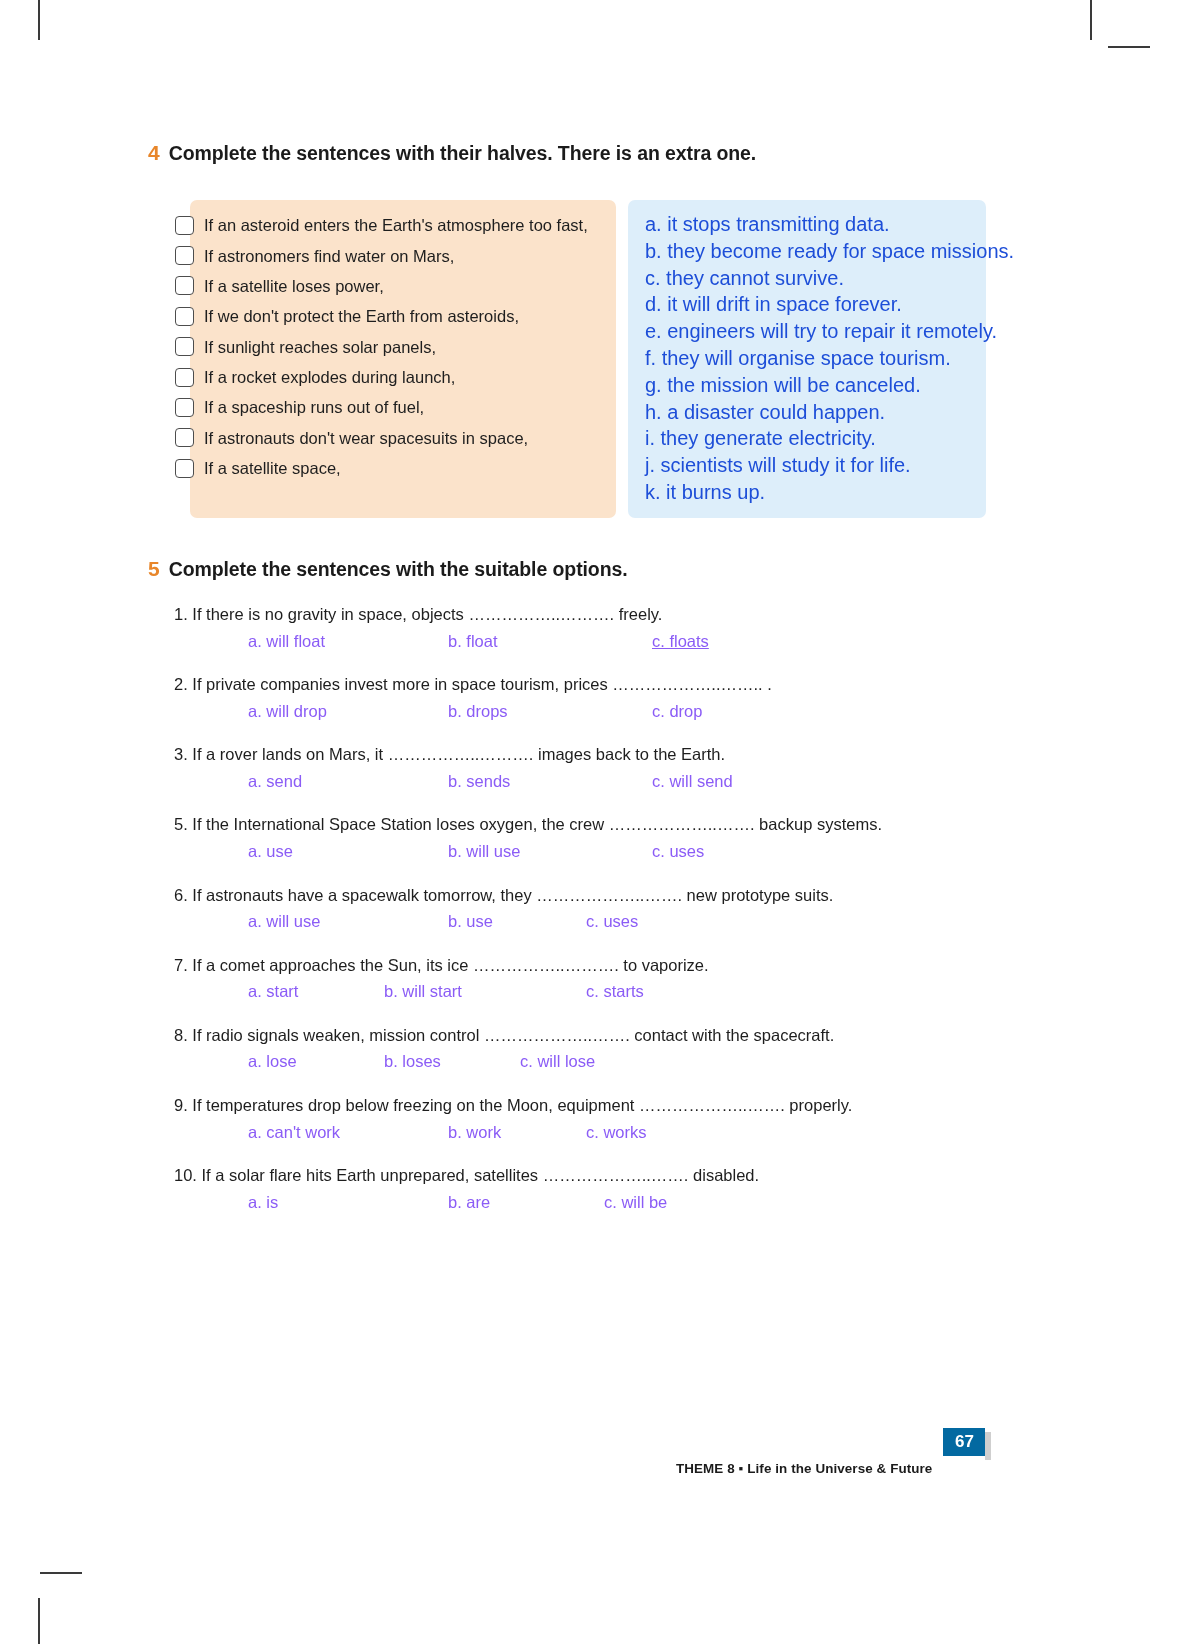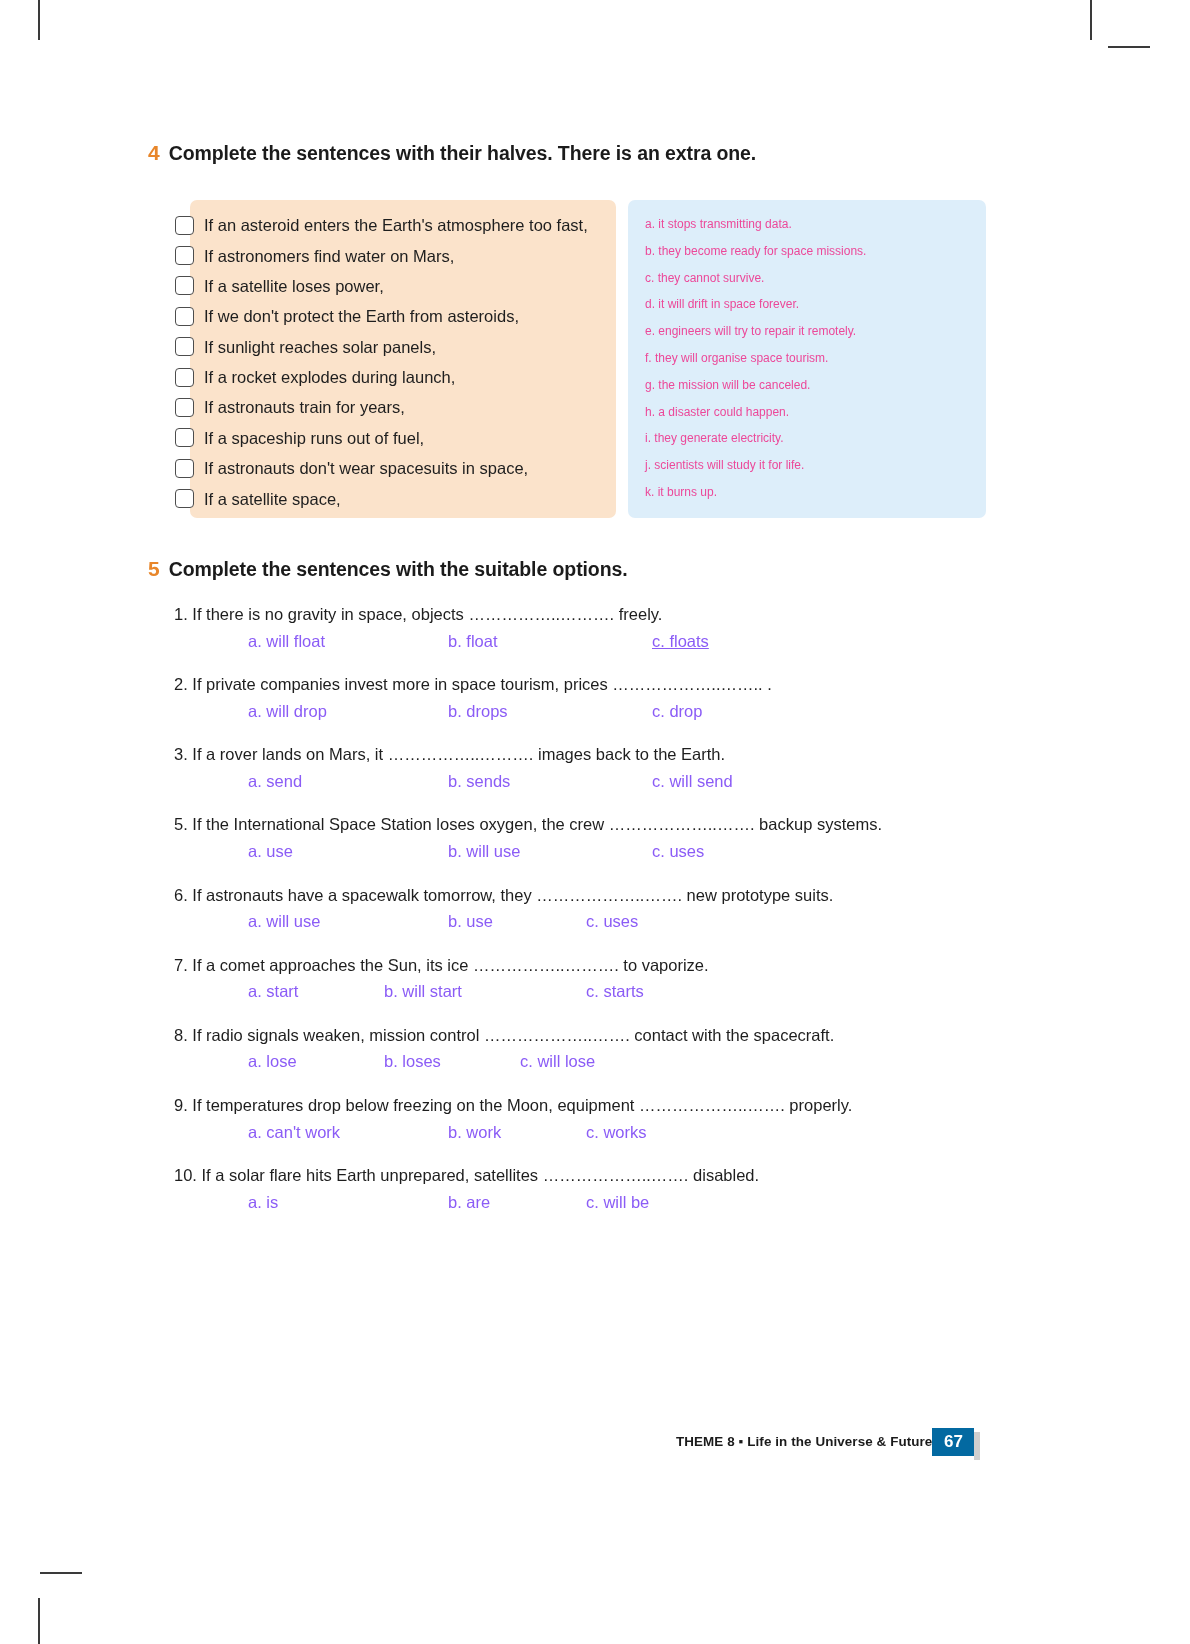--- a/index.html
+++ b/index.html
@@ -102,22 +102,22 @@
     white-space: nowrap;
   }
 
   .options-list {
     position: absolute;
     left: 645px;
     top: 211px;
     width: 340px;
   }
   .opt-row {
-    font-size: 12px;
-    color: #ec4899;
+    font-size: 20px;
+    color: #1d4ed8;
     height: 26.8px;
     line-height: 26.8px;
     white-space: nowrap;
   }
 
   
   .q-list {
     position: absolute;
     left: 174px;
     top: 604px;
@@ -154,21 +154,23 @@
     top: 1428px;
     display: flex;
     align-items: stretch;
   }
   .footer-text {
     font-size: 13.4px;
     font-weight: bold;
     color: #1b1b1b;
     letter-spacing: 0.1px;
     line-height: 28px;
-    white-space: nowrap;
+    padding-right: 11px;
+    white-space: nowrap;
+    margin-top: 27px;
   }
   .footer-badge {
     background: #0369a1;
     color: #ffffff;
     font-size: 17px;
     font-weight: bold;
     width: 42px;
     height: 28px;
     line-height: 28px;
     text-align: center;
@@ -219,24 +221,20 @@
         <span class="chk"></span>
         <span class="half-text">If we don't protect the Earth from asteroids,</span>
       </div>
       <div class="half-row">
         <span class="chk"></span>
         <span class="half-text">If sunlight reaches solar panels,</span>
       </div>
       <div class="half-row">
         <span class="chk"></span>
         <span class="half-text">If a rocket explodes during launch,</span>
-      </div>
-      <div class="half-row">
-        <span class="chk"></span>
-        <span class="half-text">If astronauts train for years,</span>
       </div>
       <div class="half-row">
         <span class="chk"></span>
         <span class="half-text">If a spaceship runs out of fuel,</span>
       </div>
       <div class="half-row">
         <span class="chk"></span>
         <span class="half-text">If astronauts don't wear spacesuits in space,</span>
       </div>
       <div class="half-row">
@@ -326,21 +324,21 @@
           <span class="q-choice" style="left: 0px;">a. can't work</span>
           <span class="q-choice" style="left: 200px;">b. work</span>
           <span class="q-choice" style="left: 338px;">c. works</span>
         </div>
       </div>
       <div class="q-block">
         <div class="q-stem">10. If a solar flare hits Earth unprepared, satellites ………………..…….  disabled.</div>
         <div class="q-choices">
           <span class="q-choice" style="left: 0px;">a. is</span>
           <span class="q-choice" style="left: 200px;">b. are</span>
-          <span class="q-choice" style="left: 338px;">c. will be</span>
+          <span class="q-choice" style="left: 356px;">c. will be</span>
         </div>
       </div>
     </div>
 
   <div class="footer">
     <span class="footer-text">THEME 8 ▪ Life in the Universe &amp; Future</span>
     <span class="footer-badge">67<span class="footer-badge-shadow"></span></span>
   </div>
 
 </div>

